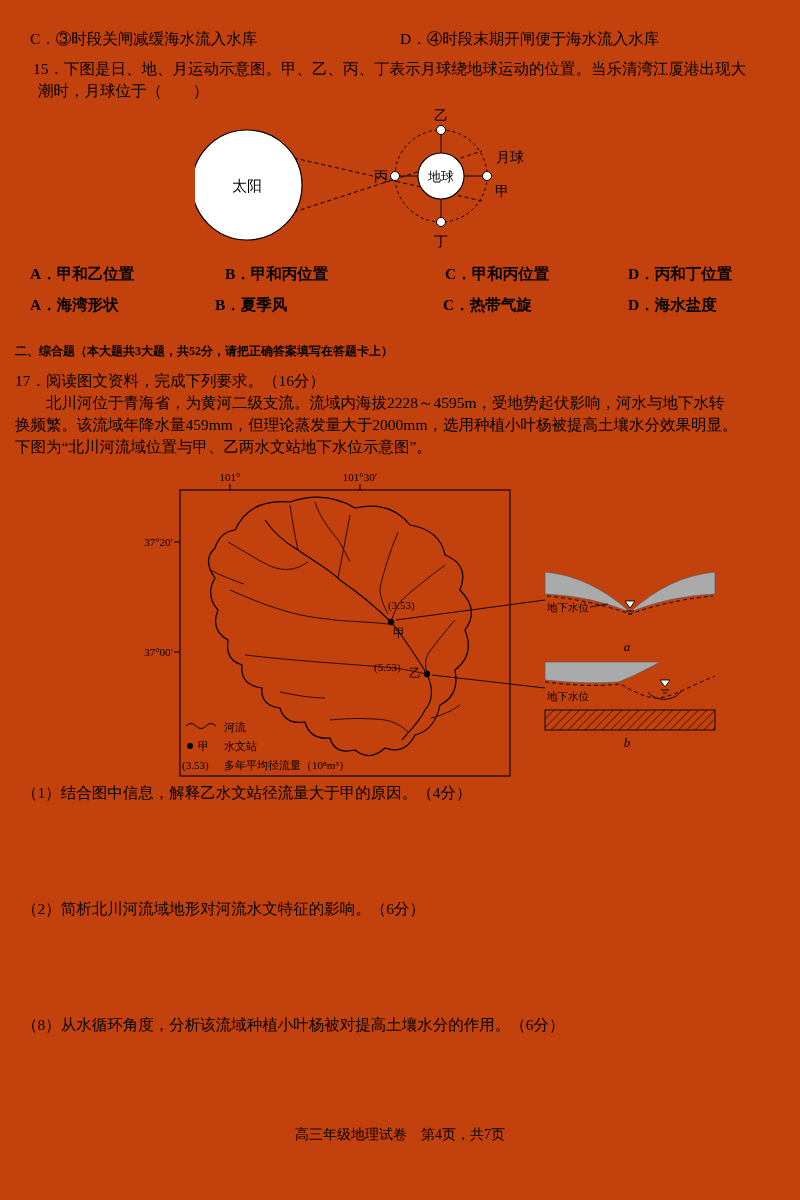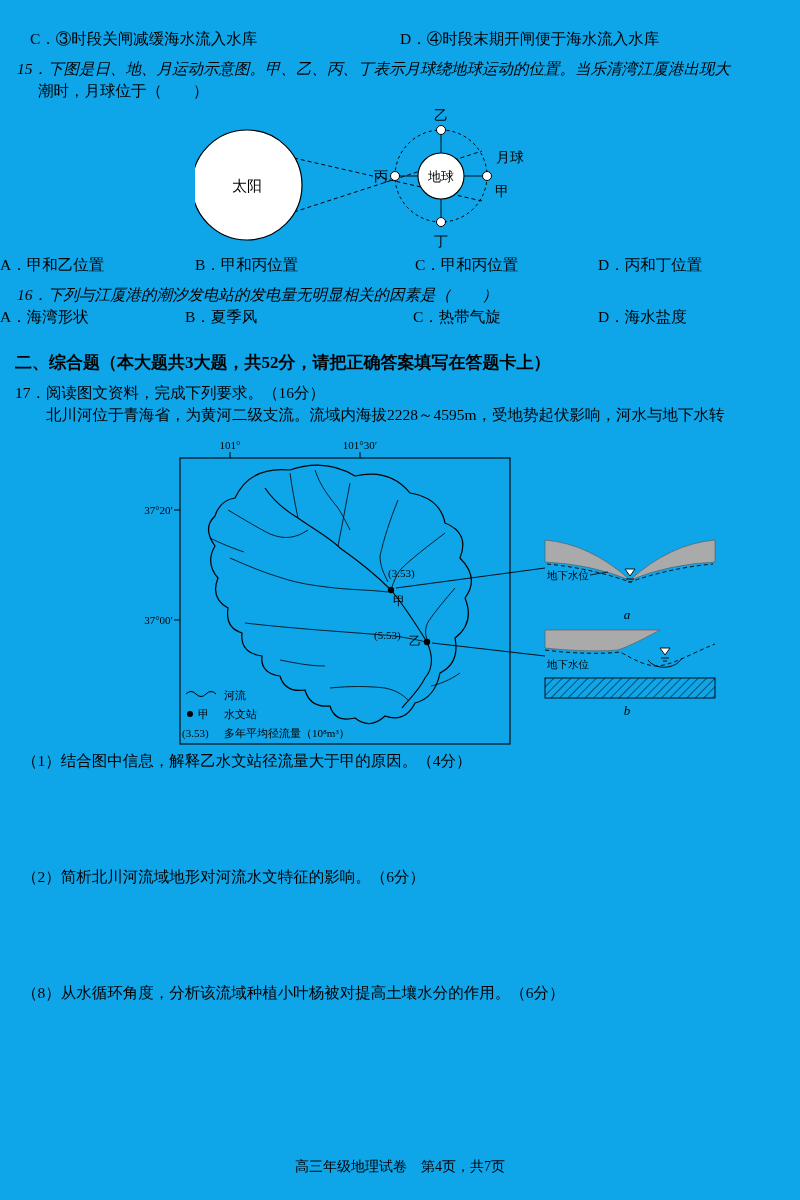--- a/index.html
+++ b/index.html
@@ -1,32 +1,32 @@
 <!DOCTYPE html>
 <html><head>
 <meta charset="utf-8">
 <style>
   html,body{margin:0;padding:0;background:#fff;}
-  .page{position:relative;width:800px;height:1200px;background:#0ea5e9;color:#000;
+  .page{position:relative;width:800px;height:1200px;background:#c2410c;color:#000;
         font-family:"Liberation Serif","DejaVu Serif",serif;font-size:15.5px;line-height:22px;overflow:hidden;}
   .row-cd{display:flex;padding-left:30px;margin-top:28px;}
   .row-cd .c-col{width:370px;}
-  .stem{margin-left:17px;margin-top:8px;font-style:italic;}
+  .stem{margin-left:33px;margin-top:8px;}
   .stem-cont{margin-left:38px;}
-  .opts{display:flex;margin-top:0;}
+  .opts{display:flex;padding-left:30px;margin-top:9px;font-weight:bold;}
   .fig-moon{margin:2px 0 0 195px;}
   .fig-map{margin:12px 0 0 140px;}
-  .sec-title{font-weight:bold;font-size:17px;margin:24px 0 0 15px;}
+  .sec-title{font-weight:bold;font-size:12px;margin:24px 0 0 15px;}
   .q17-stem{margin:8px 0 0 15px;}
   .para-line{margin-left:15px;}
   .para-indent{text-indent:2em;}
   .subq{margin-left:22px;}
   .subq.first{}
   .subq.gap{margin-top:94px;}
-  .footer{position:absolute;top:1156px;left:0;width:100%;text-align:center;font-size:14px;}
+  .footer{position:absolute;top:1124px;left:0;width:100%;text-align:center;font-size:14px;}
   svg{display:block;font-family:"Liberation Serif","DejaVu Serif",serif;}
   svg text{fill:#000;}
 </style>
 </head>
 <body>
 
 <div class="page">
 
   <div class="row-cd">
     <span class="c-col">C．③时段关闸减缓海水流入水库</span>
@@ -67,32 +67,33 @@
     </svg>
   </div>
 
   <div class="opts">
     <span style="width:195px">A．甲和乙位置</span>
     <span style="width:220px">B．甲和丙位置</span>
     <span style="width:183px">C．甲和丙位置</span>
     <span>D．丙和丁位置</span>
   </div>
 
-  <div class="stem">16．下列与江厦港的潮汐发电站的发电量无明显相关的因素是（　　）</div>
   <div class="opts">
     <span style="width:185px">A．海湾形状</span>
     <span style="width:228px">B．夏季风</span>
     <span style="width:185px">C．热带气旋</span>
     <span>D．海水盐度</span>
   </div>
 
   <div class="sec-title">二、综合题（本大题共3大题，共52分，请把正确答案填写在答题卡上）</div>
 
   <div class="q17-stem">17．阅读图文资料，完成下列要求。（16分）</div>
   <div class="para-line para-indent">北川河位于青海省，为黄河二级支流。流域内海拔2228～4595m，受地势起伏影响，河水与地下水转</div>
+  <div class="para-line">换频繁。该流域年降水量459mm，但理论蒸发量大于2000mm，选用种植小叶杨被提高土壤水分效果明显。</div>
+  <div class="para-line">下图为“北川河流域位置与甲、乙两水文站地下水位示意图”。</div>
 
   <div class="fig-map">
     <svg width="590" height="312" viewBox="0 0 590 312">
       <defs>
         <pattern id="hatch" width="6" height="6" patternUnits="userSpaceOnUse" patternTransform="rotate(45)">
           <line x1="0" y1="0" x2="0" y2="6" stroke="#000" stroke-width="1"></line>
         </pattern>
       </defs>
 
       <rect x="40" y="20" width="330" height="286" fill="none" stroke="#000" stroke-width="1.1"></rect>

